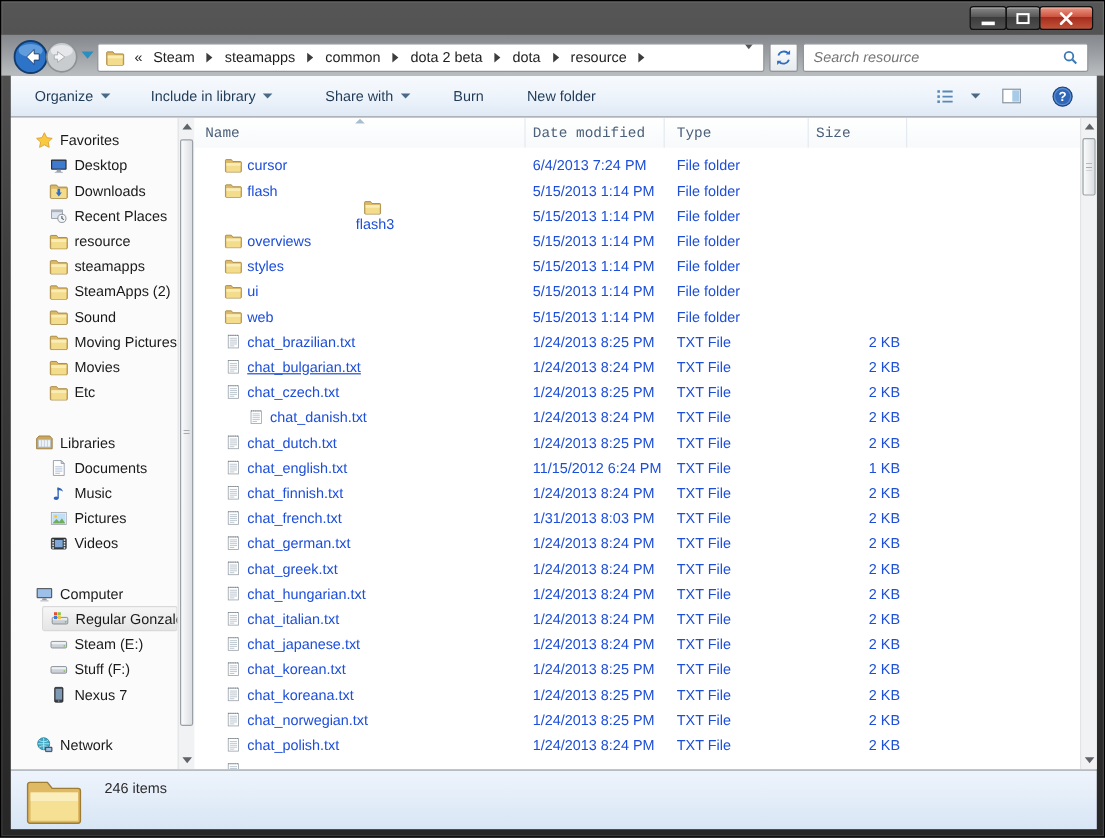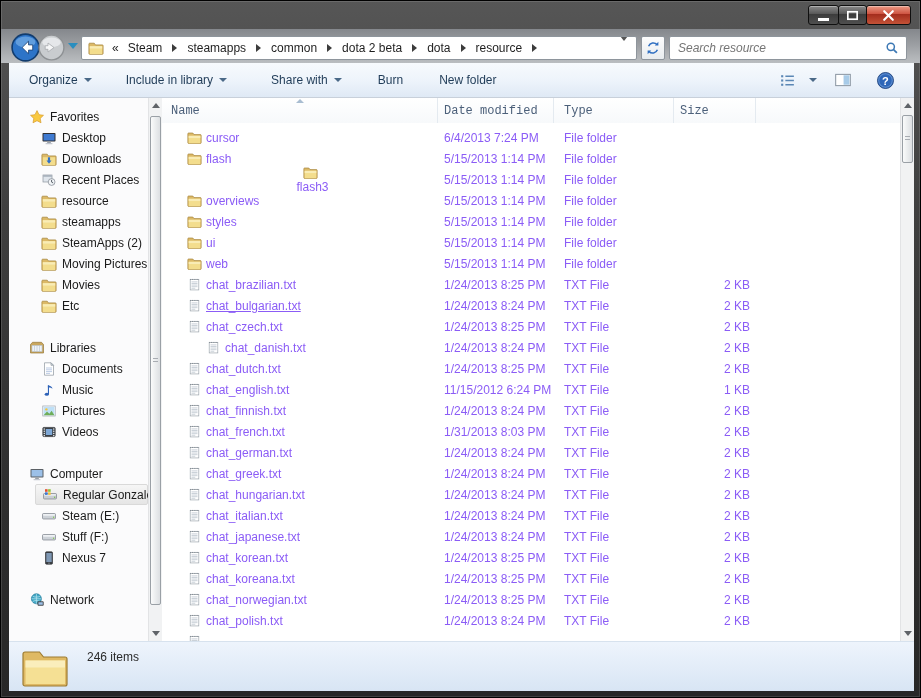--- a/index.html
+++ b/index.html
@@ -94,21 +94,21 @@
   .filelist { position:absolute; left:153px; top:0; width:738px; height:543px; overflow:hidden; }
   .lheaders { position:absolute; top:0; left:0; right:0; height:25px; display:flex;
     background:linear-gradient(#ffffff,#f7f9fb);font-family:Liberation Mono, monospace; }
   .hcell { position:relative; display:flex; align-items:center; color:#4c607a; border-right:1px solid #e4eaf0; }
   .hcell .htxt { padding-left:6px; }
   .hcell.c-name .htxt { padding-left:9px; }
   .hcell.c-type .htxt { padding-left:10px; }
   .sort-up { position:absolute; top:1px; left:50%; margin-left:-4px; width:0; height:0;
     border-left:4px solid transparent; border-right:4px solid transparent; border-bottom:4px solid #a9bdd1; }
   .rows { position:absolute; top:29px; left:0; right:0; bottom:0; overflow:hidden; }
-  .frow { height:21px; display:flex; align-items:center; color:#8b5cf6; }
+  .frow { height:21px; display:flex; align-items:center; color:#1d4ed8; }
   .fcell { overflow:hidden; white-space:nowrap; }
   .fc-name { display:flex; align-items:center; padding-left:25px; }
   .fc-name .ficon { width:15px; height:15px; margin-right:4px; flex:0 0 auto; }
   .fc-name .ficon svg { display:block; width:15px; height:15px; }
   .fc-date { padding-left:6px; }
   .fc-type { padding-left:10px; }
   .fc-size { text-align:right; padding-right:6px; }
 
   
   .statusbar { position:absolute; top:640px; left:8px; width:905px; height:50px;
@@ -327,20 +327,30 @@
             <span>SteamApps (2)</span>
           </div>
           <div class="tree-row child">
             <span class="ticon">
               <svg viewBox="0 0 16 16">
                 <path d="M1.6 3.2h4.6l1.3 1.7h6.9c.4 0 .7.3.7.7v8c0 .4-.3.7-.7.7H1.6c-.4 0-.7-.3-.7-.7V3.9c0-.4.3-.7.7-.7z" fill="#dcb967" stroke="#a07f35" stroke-width="0.7"></path>
                 <path d="M1.8 6.2h12.4v7.9H1.8z" fill="#f3dd8d"></path>
                 <path d="M1.8 6.2h12.4v2.4H1.8z" fill="#f9ecb5"></path>
               </svg>
             </span>
+            <span>Sound</span>
+          </div>
+          <div class="tree-row child">
+            <span class="ticon">
+              <svg viewBox="0 0 16 16">
+                <path d="M1.6 3.2h4.6l1.3 1.7h6.9c.4 0 .7.3.7.7v8c0 .4-.3.7-.7.7H1.6c-.4 0-.7-.3-.7-.7V3.9c0-.4.3-.7.7-.7z" fill="#dcb967" stroke="#a07f35" stroke-width="0.7"></path>
+                <path d="M1.8 6.2h12.4v7.9H1.8z" fill="#f3dd8d"></path>
+                <path d="M1.8 6.2h12.4v2.4H1.8z" fill="#f9ecb5"></path>
+              </svg>
+            </span>
             <span>Moving Pictures</span>
           </div>
           <div class="tree-row child">
             <span class="ticon">
               <svg viewBox="0 0 16 16">
                 <path d="M1.6 3.2h4.6l1.3 1.7h6.9c.4 0 .7.3.7.7v8c0 .4-.3.7-.7.7H1.6c-.4 0-.7-.3-.7-.7V3.9c0-.4.3-.7.7-.7z" fill="#dcb967" stroke="#a07f35" stroke-width="0.7"></path>
                 <path d="M1.8 6.2h12.4v7.9H1.8z" fill="#f3dd8d"></path>
                 <path d="M1.8 6.2h12.4v2.4H1.8z" fill="#f9ecb5"></path>
               </svg>
             </span>

